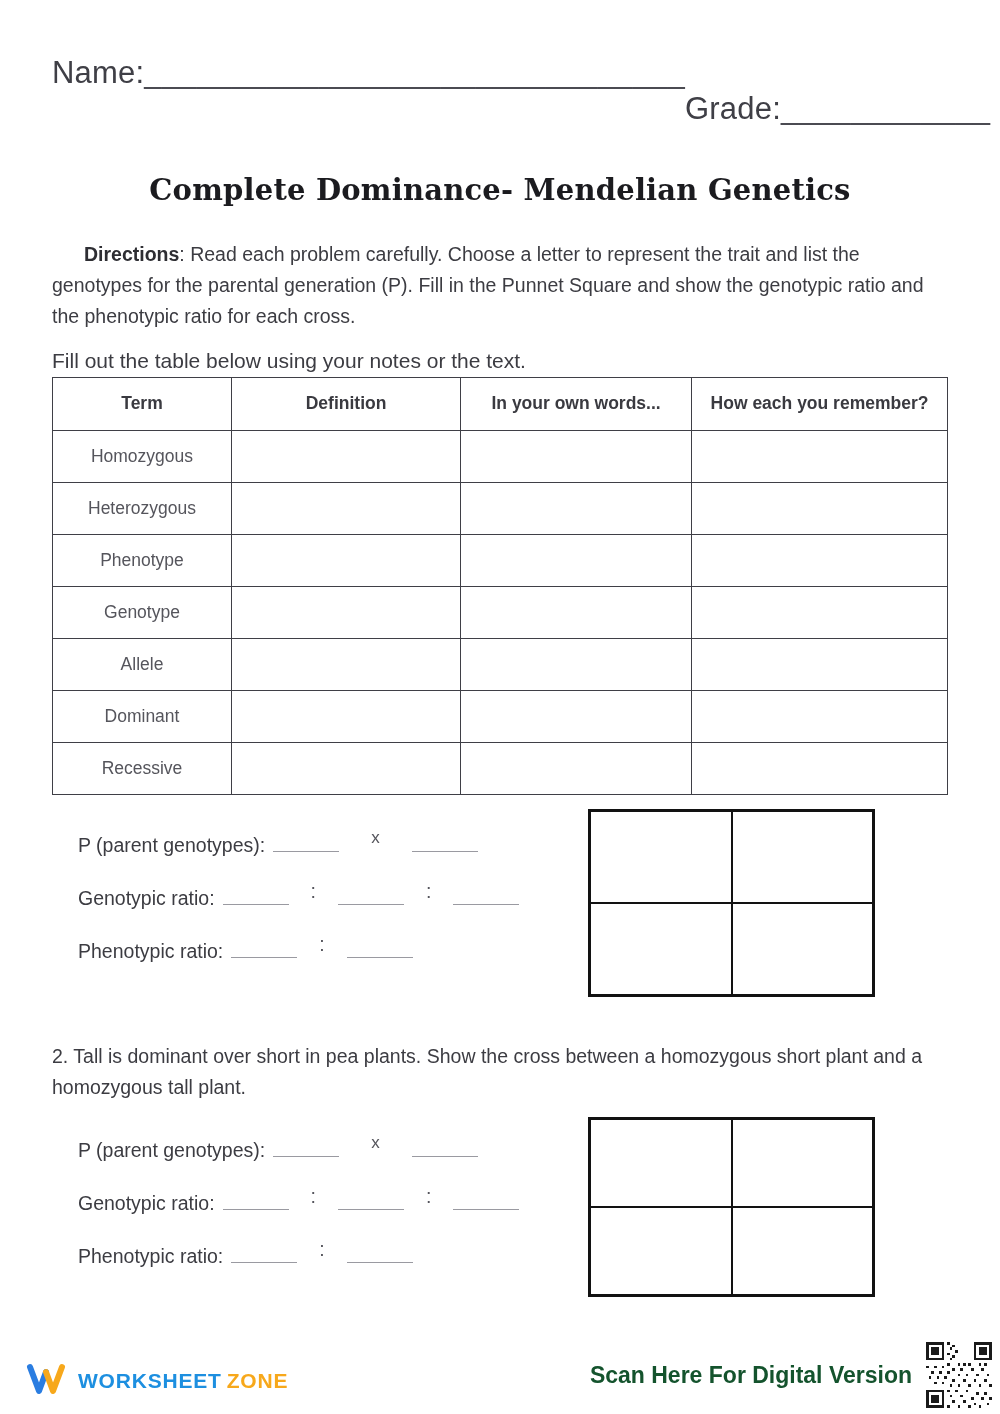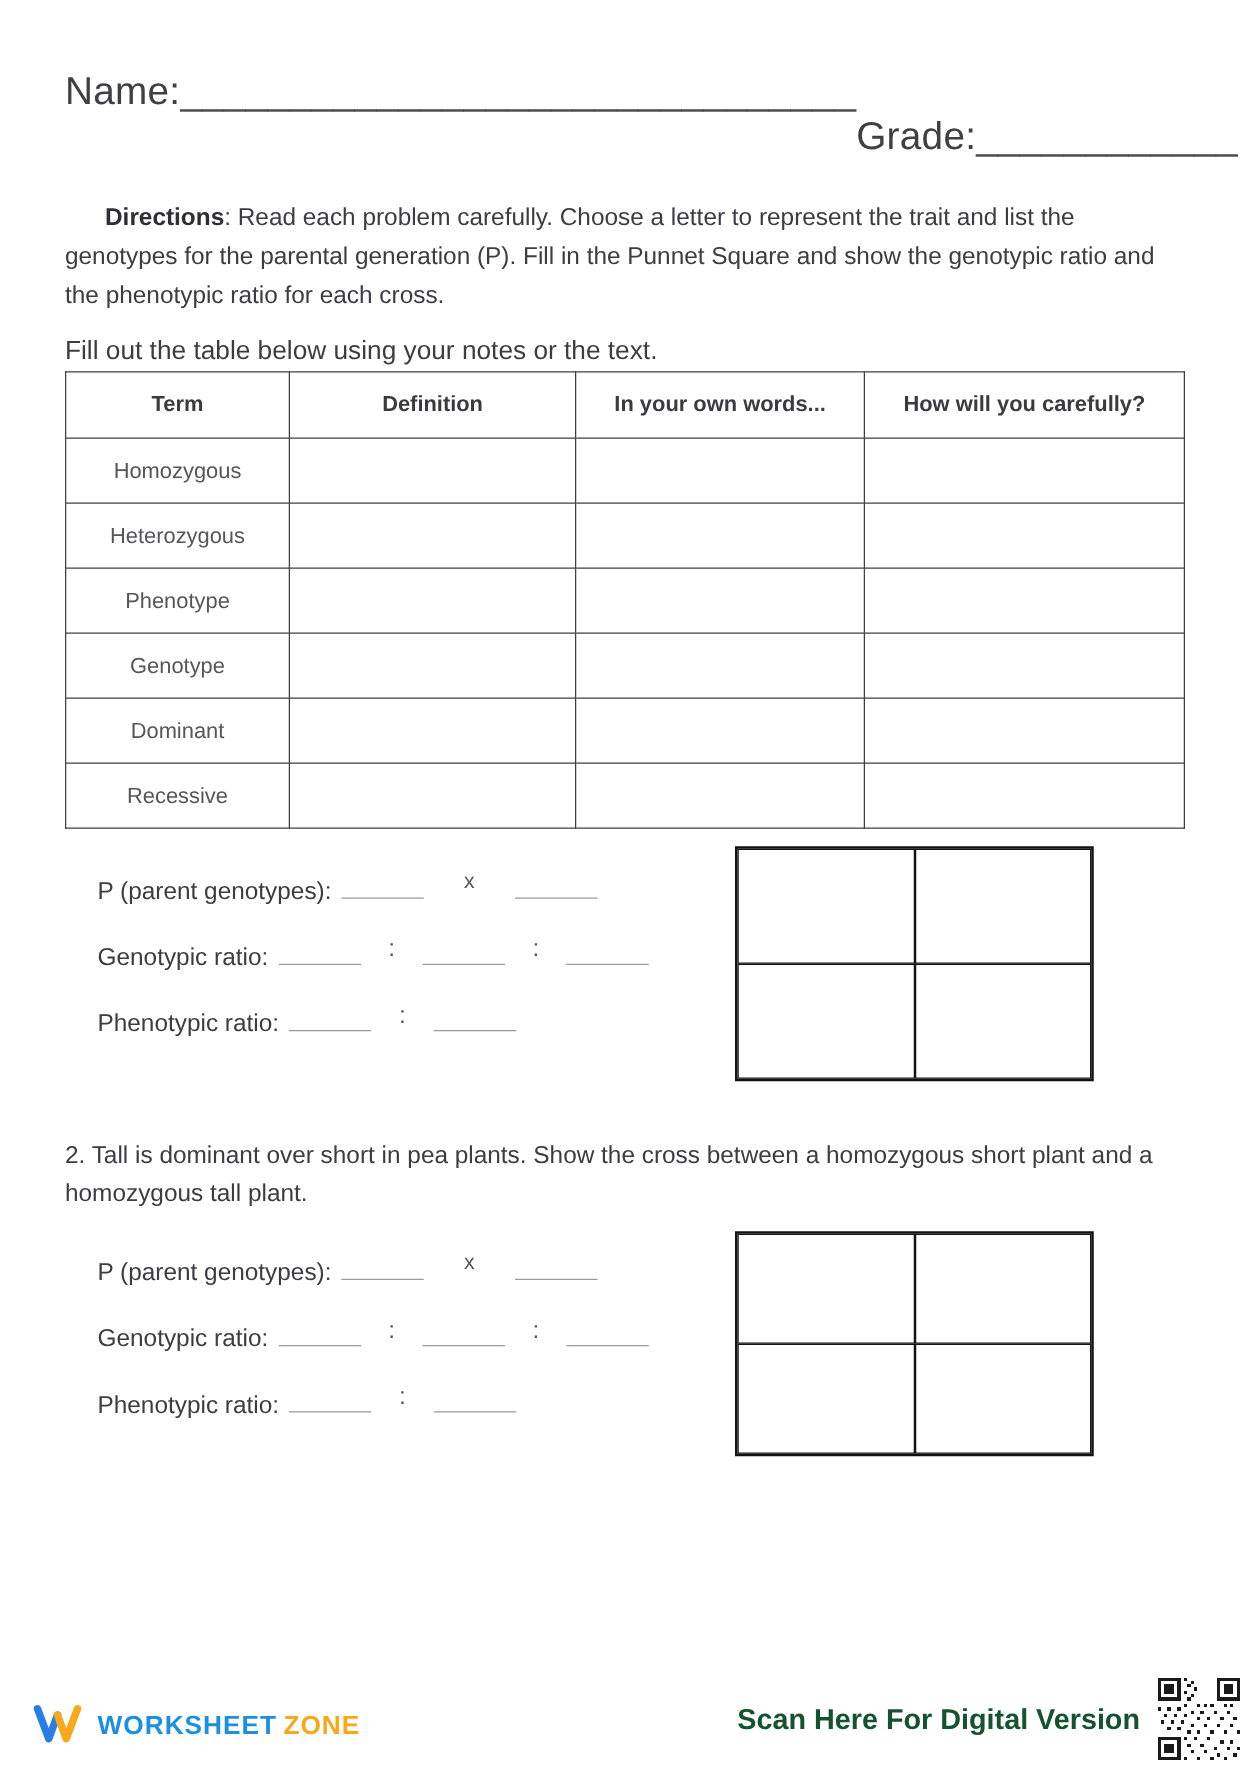--- a/index.html
+++ b/index.html
@@ -72,38 +72,39 @@
 
   <div class="header-row">
     <div class="field-pair">
       <span>Name:</span><span class="uline">_______________________________</span>
     </div>
     <div class="field-pair grade-pair">
       <span>Grade:</span><span class="uline">____________</span>
     </div>
   </div>
 
+  <h1 class="title">Complete Dominance- Mendelian Genetics</h1>
 
   <p class="directions"><strong>Directions</strong><span>: Read each problem carefully. Choose a letter to represent the trait and list the genotypes for the parental generation (P). Fill in the Punnet Square and show the genotypic ratio and the phenotypic ratio for each cross.</span></p>
 
   <p class="table-intro">Fill out the table below using your notes or the text.</p>
 
   <table class="vocab">
     <colgroup>
       <col style="width:20%">
         <col style="width:25.6%">
         <col style="width:25.8%">
         <col style="width:28.6%">
     </colgroup>
     <thead>
       <tr>
         <th>Term</th>
         <th>Definition</th>
         <th>In your own words...</th>
-        <th>How will you carefully?</th>
+        <th>How each you remember?</th>
       </tr>
     </thead>
     <tbody>
       <tr>
         <td>Homozygous</td>
         <td></td>
         <td></td>
         <td></td>
       </tr>
       <tr>
@@ -113,20 +114,26 @@
         <td></td>
       </tr>
       <tr>
         <td>Phenotype</td>
         <td></td>
         <td></td>
         <td></td>
       </tr>
       <tr>
         <td>Genotype</td>
+        <td></td>
+        <td></td>
+        <td></td>
+      </tr>
+      <tr>
+        <td>Allele</td>
         <td></td>
         <td></td>
         <td></td>
       </tr>
       <tr>
         <td>Dominant</td>
         <td></td>
         <td></td>
         <td></td>
       </tr>

